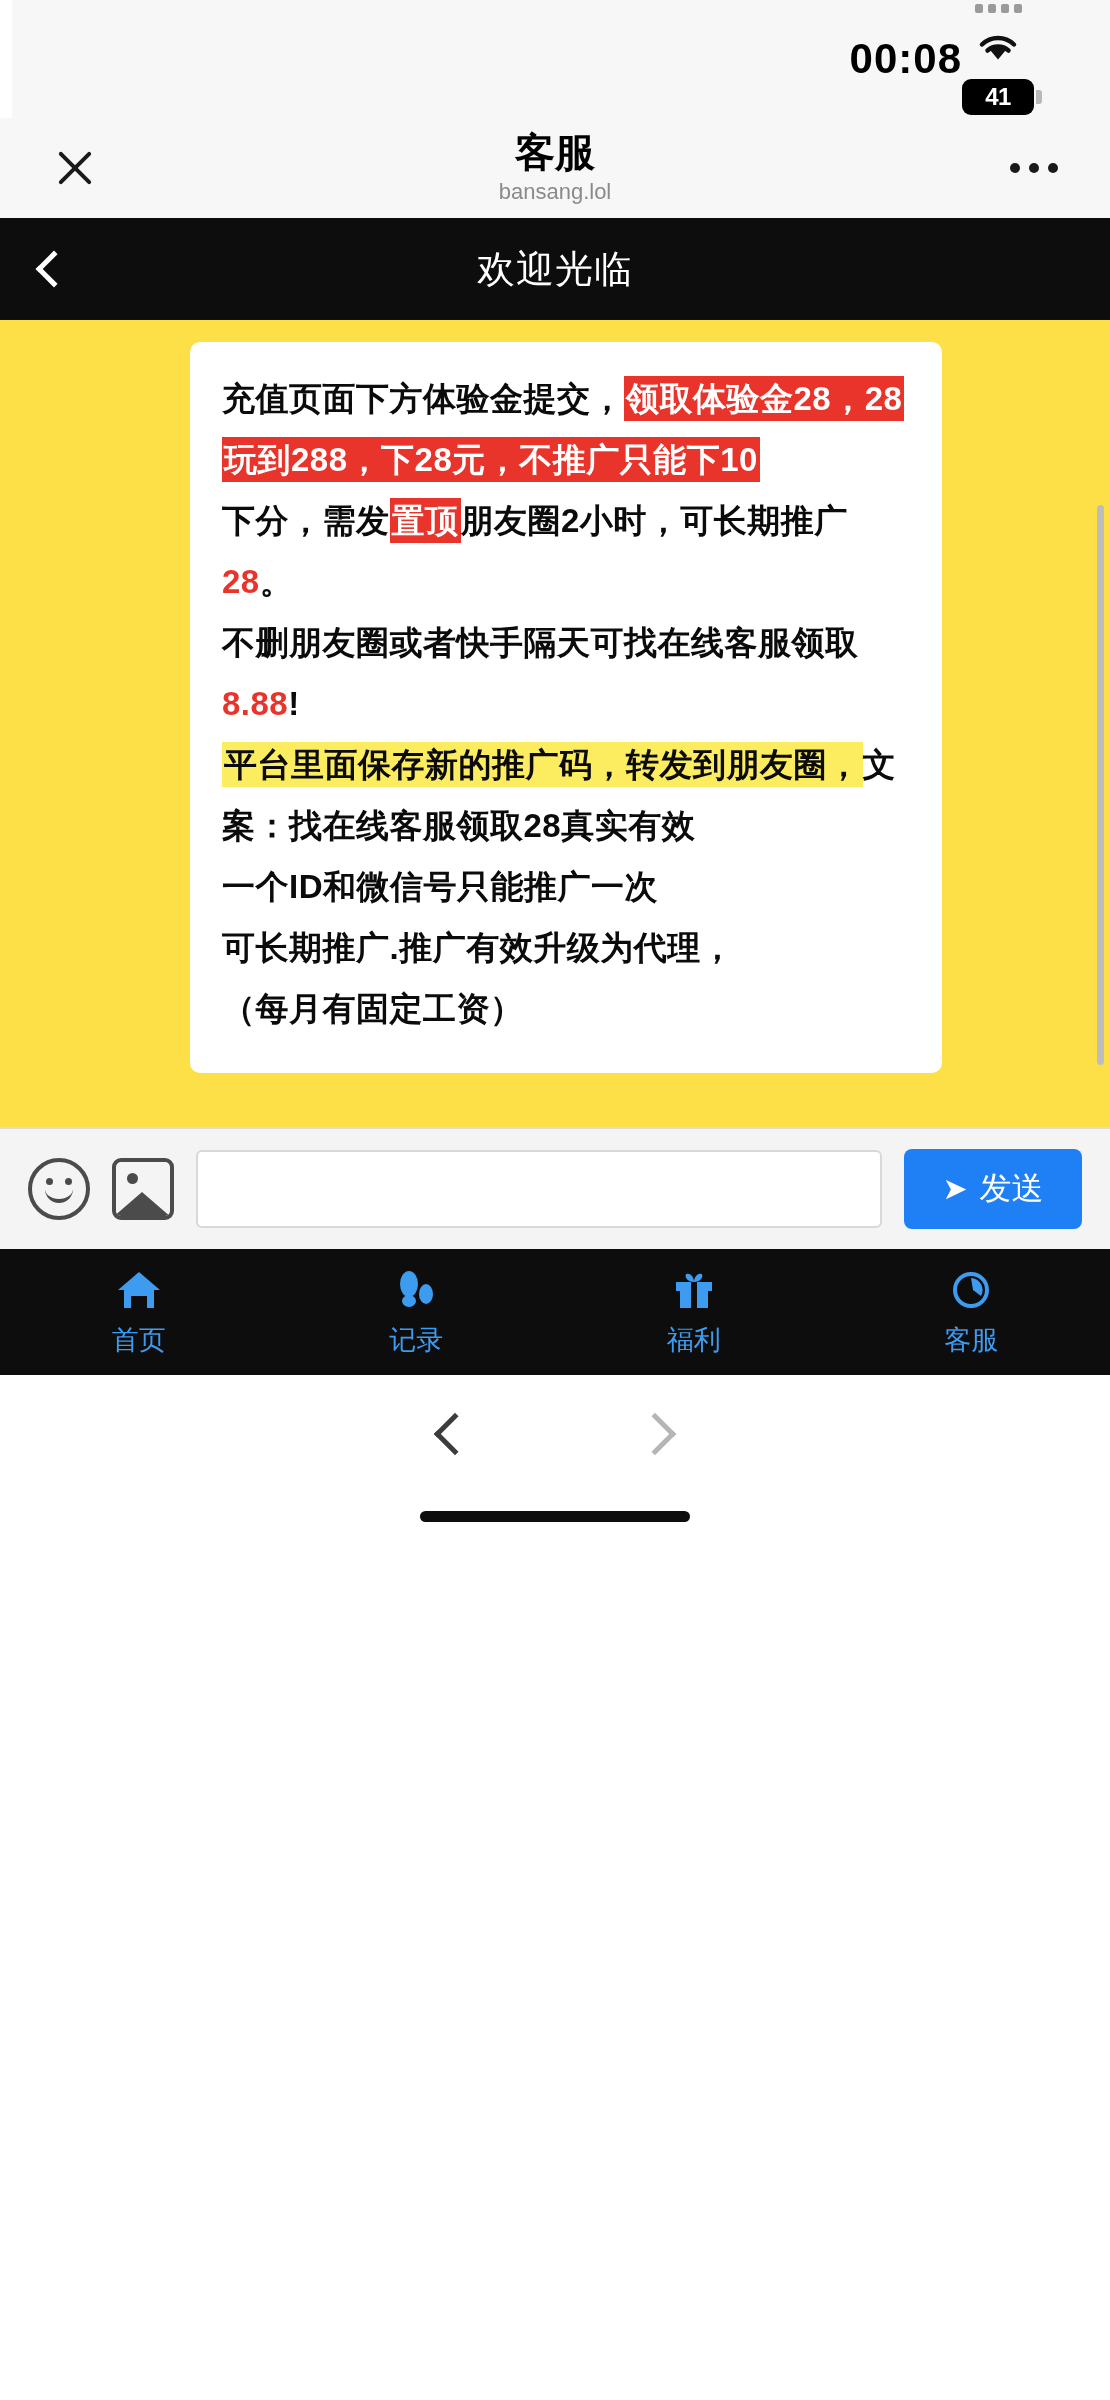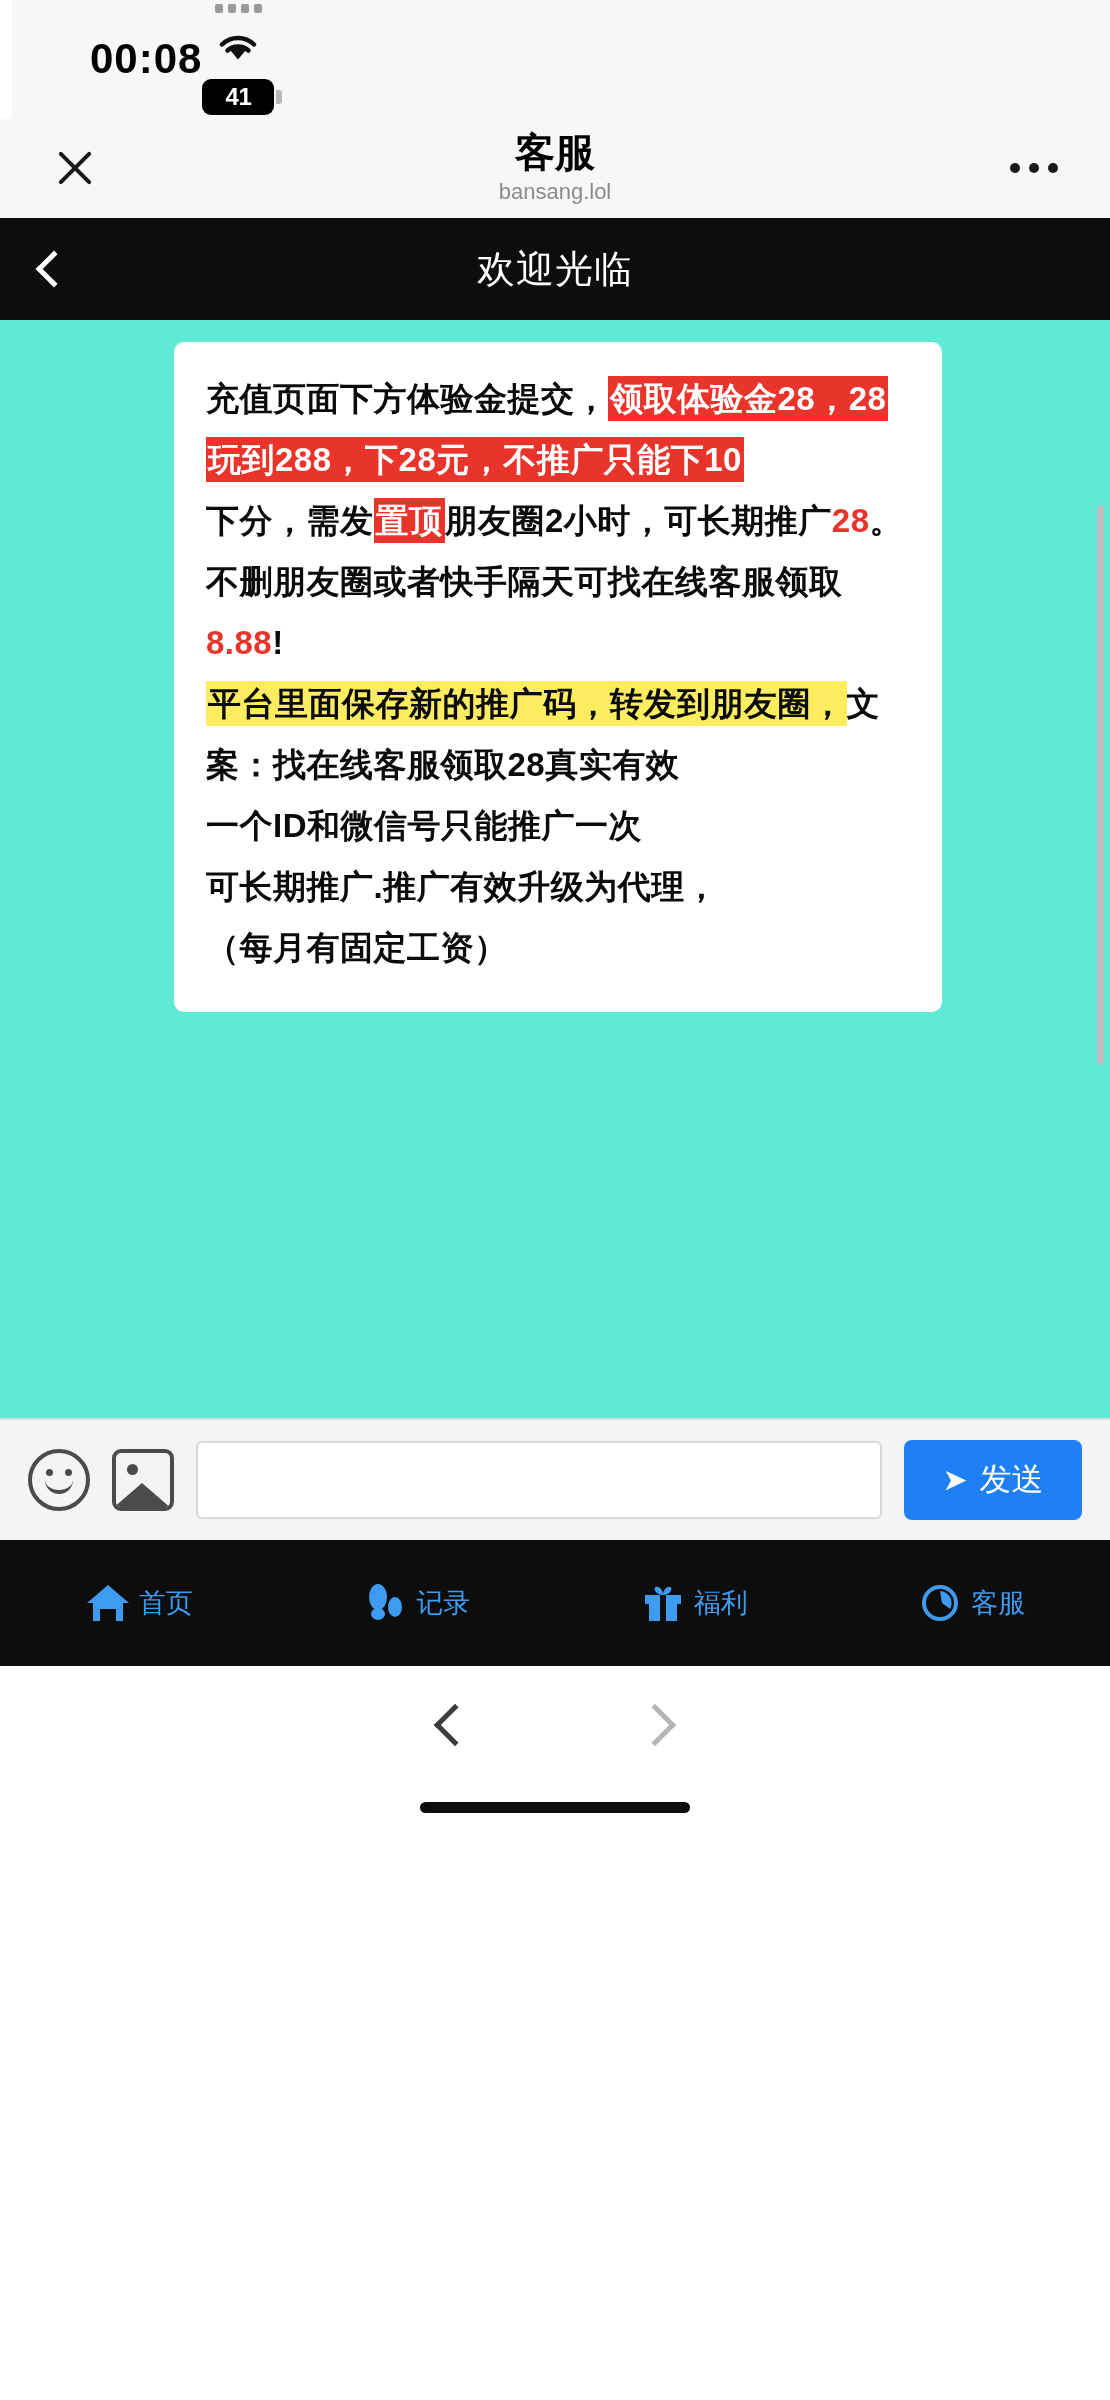--- a/index.html
+++ b/index.html
@@ -10,21 +10,21 @@
     font-family: "Liberation Sans", "DejaVu Sans", sans-serif;
   }
   body { position: relative; overflow: hidden; }
 
   
   .status-bar {
     height: 118px;
     background: #f7f7f7;
     display: flex;
     align-items: center;
-    justify-content: flex-start;
+    justify-content: flex-end;
     padding: 0 76px 0 78px;
     margin-left: 12px;
   }
   .status-time {
     font-size: 42px;
     font-weight: 600;
     letter-spacing: 1px;
     color: #000;
   }
   .status-right {
@@ -142,24 +142,25 @@
     text-align: center;
     color: #fff;
     font-size: 38px;
     font-weight: 500;
     letter-spacing: 1px;
     pointer-events: none;
   }
 
   
   .chat-body {
-    background: #5eead4;
-    height: 1098px;
+    background: #fde047;
+    height: 807px;
     position: relative;
     overflow: hidden;
+    padding-left: 16px;
   }
   .msg-bubble {
     margin: 22px 168px 0 174px;
     background: #ffffff;
     border-radius: 10px;
     padding: 26px 30px 34px 32px;
     font-size: 33px;
     line-height: 61px;
     color: #0b0b0b;
     font-weight: 700;
@@ -267,21 +268,21 @@
   
   .tab-bar {
     height: 126px;
     background: #0d0d0d;
     display: flex;
     align-items: center;
   }
   .tab {
     flex: 1 1 0;
     display: flex;
-    flex-direction: row;
+    flex-direction: column;
     align-items: center;
     justify-content: center;
     gap: 8px;
     color: #3d9bf0;
     font-size: 27px;
   }
   .tab .ticon { height: 48px; display: flex; align-items: center; justify-content: center; }
   .tab svg { display: block; }
 
   

